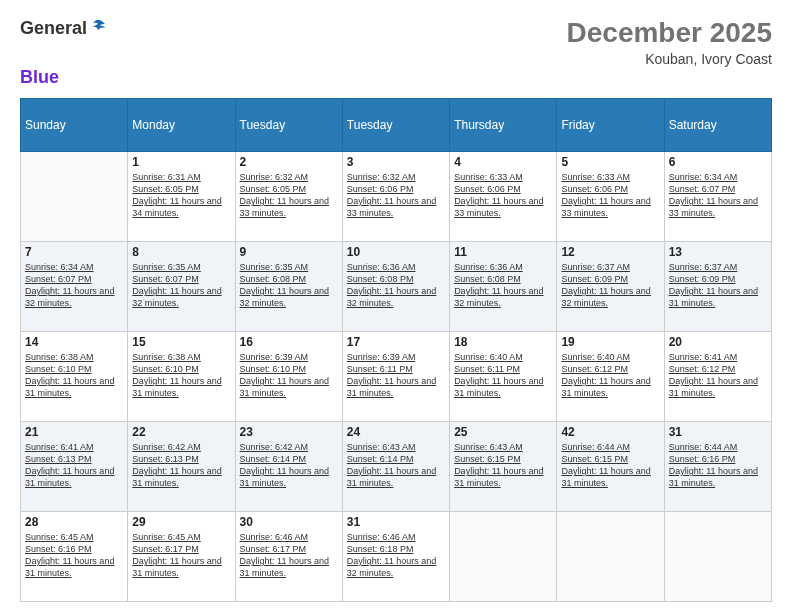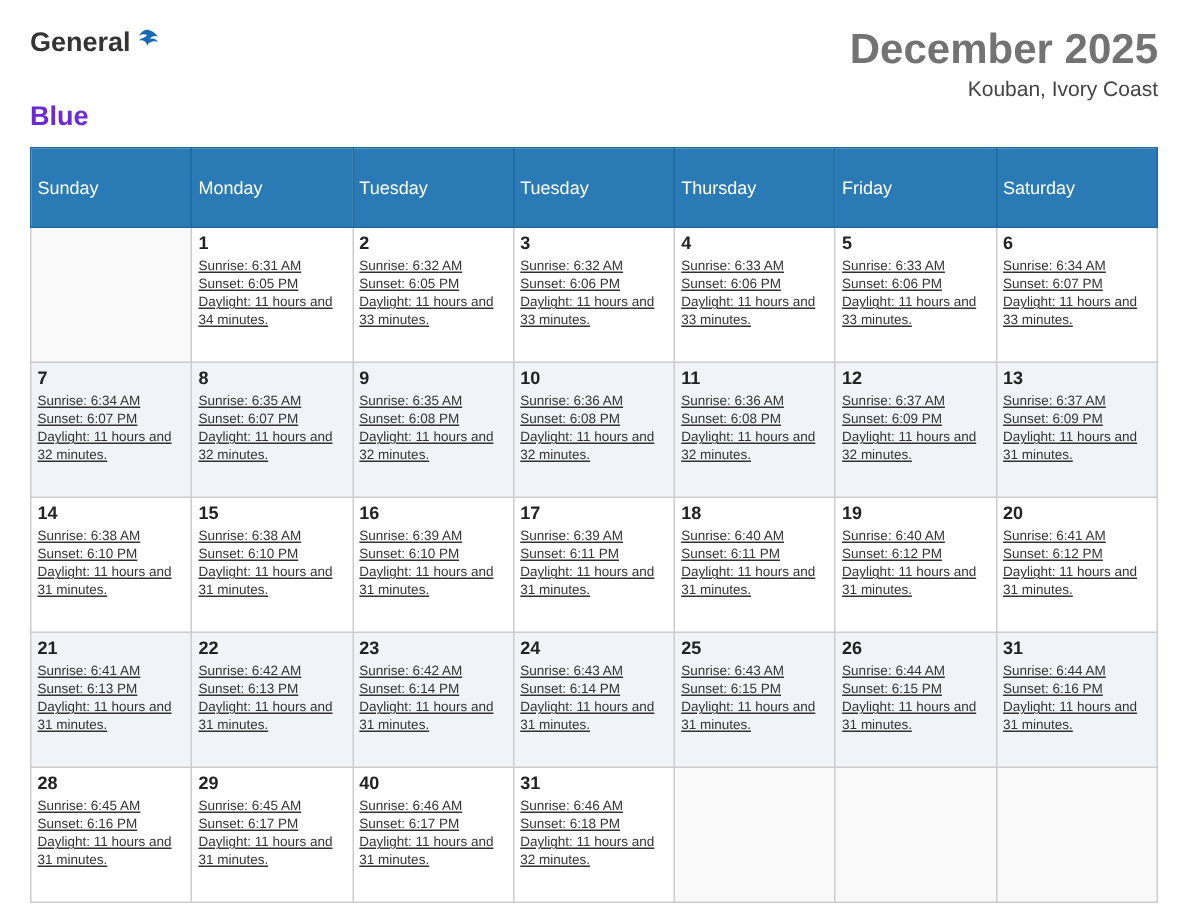--- a/index.html
+++ b/index.html
@@ -242,39 +242,39 @@
           </td>
           <td>
             <span class="day-number">24</span>
             <div class="cell-text">Sunrise: 6:43 AM<br>Sunset: 6:14 PM<br>Daylight: 11 hours and 31 minutes.</div>
           </td>
           <td>
             <span class="day-number">25</span>
             <div class="cell-text">Sunrise: 6:43 AM<br>Sunset: 6:15 PM<br>Daylight: 11 hours and 31 minutes.</div>
           </td>
           <td>
-            <span class="day-number">26</span>
+            <span class="day-number">42</span>
             <div class="cell-text">Sunrise: 6:44 AM<br>Sunset: 6:15 PM<br>Daylight: 11 hours and 31 minutes.</div>
           </td>
           <td>
             <span class="day-number">31</span>
             <div class="cell-text">Sunrise: 6:44 AM<br>Sunset: 6:16 PM<br>Daylight: 11 hours and 31 minutes.</div>
           </td>
         </tr>
         <tr>
           <td>
             <span class="day-number">28</span>
             <div class="cell-text">Sunrise: 6:45 AM<br>Sunset: 6:16 PM<br>Daylight: 11 hours and 31 minutes.</div>
           </td>
           <td>
             <span class="day-number">29</span>
             <div class="cell-text">Sunrise: 6:45 AM<br>Sunset: 6:17 PM<br>Daylight: 11 hours and 31 minutes.</div>
           </td>
           <td>
-            <span class="day-number">40</span>
+            <span class="day-number">30</span>
             <div class="cell-text">Sunrise: 6:46 AM<br>Sunset: 6:17 PM<br>Daylight: 11 hours and 31 minutes.</div>
           </td>
           <td>
             <span class="day-number">31</span>
             <div class="cell-text">Sunrise: 6:46 AM<br>Sunset: 6:18 PM<br>Daylight: 11 hours and 32 minutes.</div>
           </td>
           <td class="empty-cell"></td>
           <td class="empty-cell"></td>
           <td class="empty-cell"></td>
         </tr>

